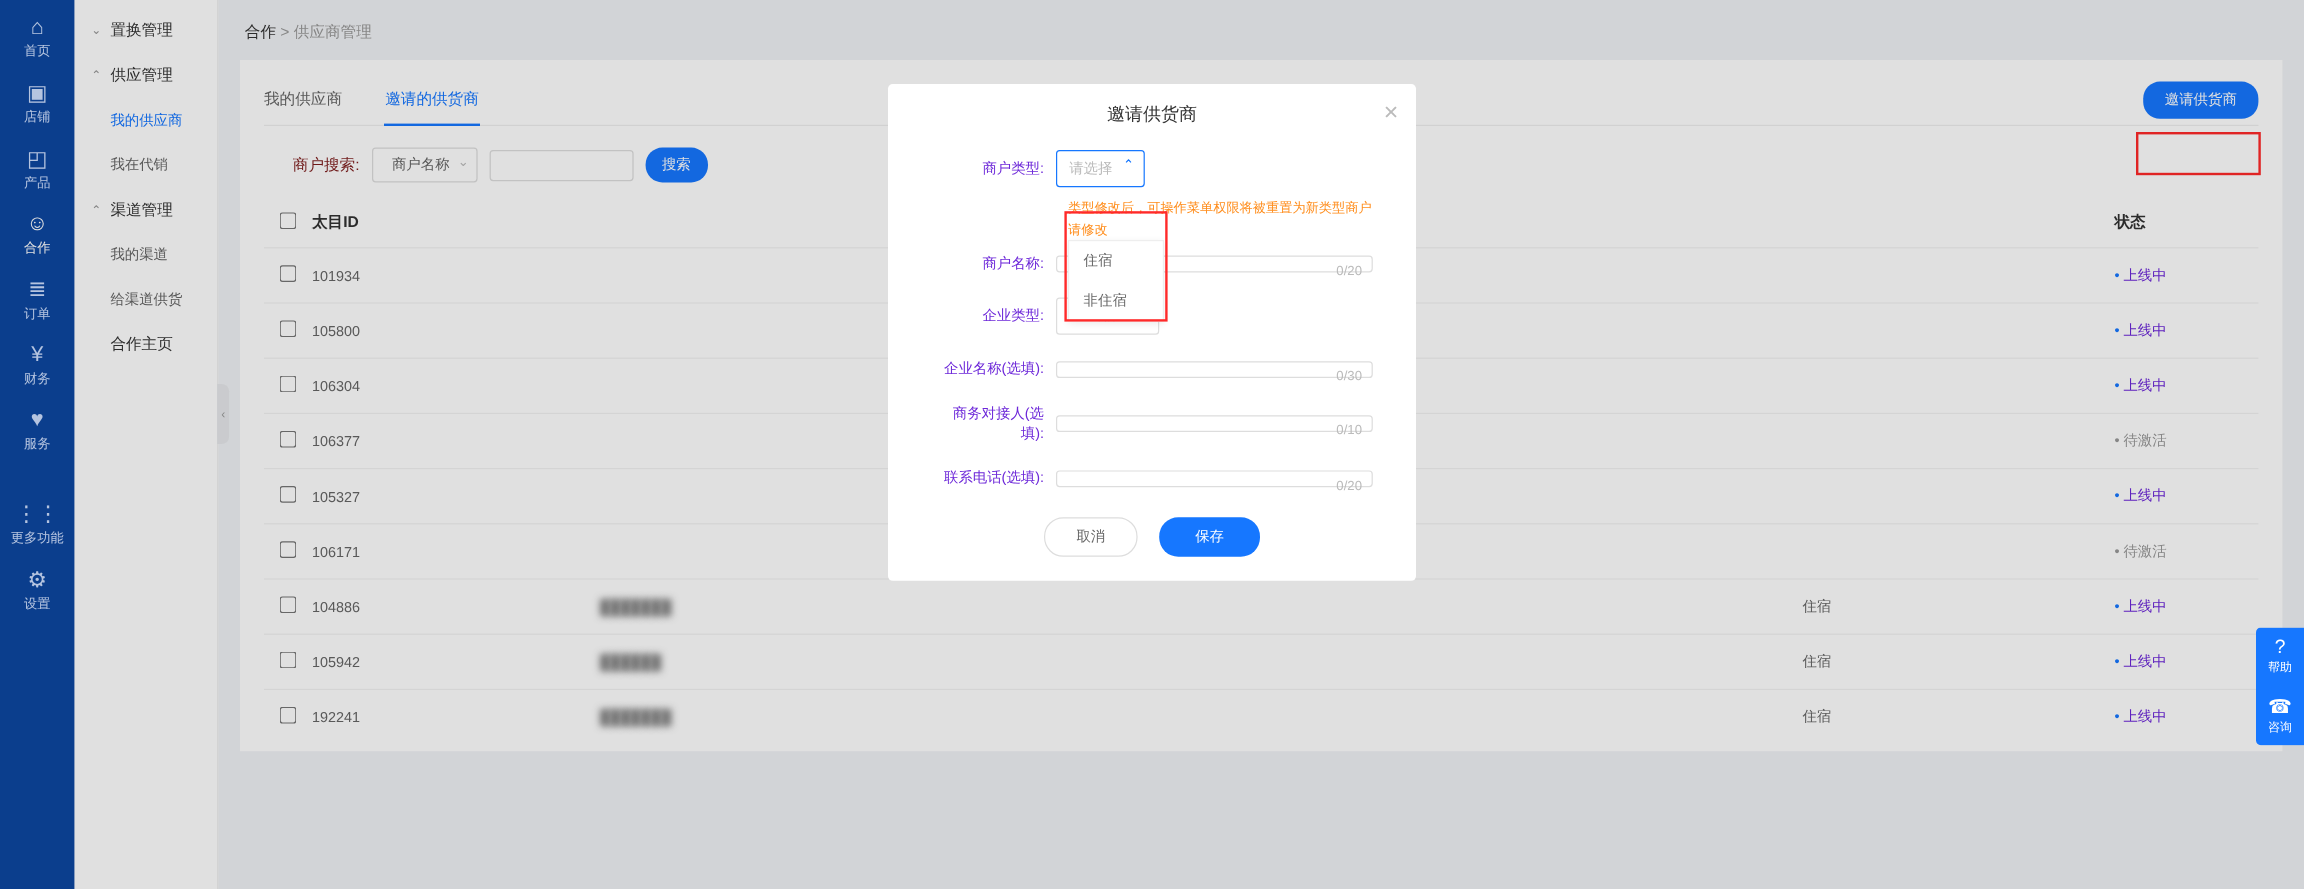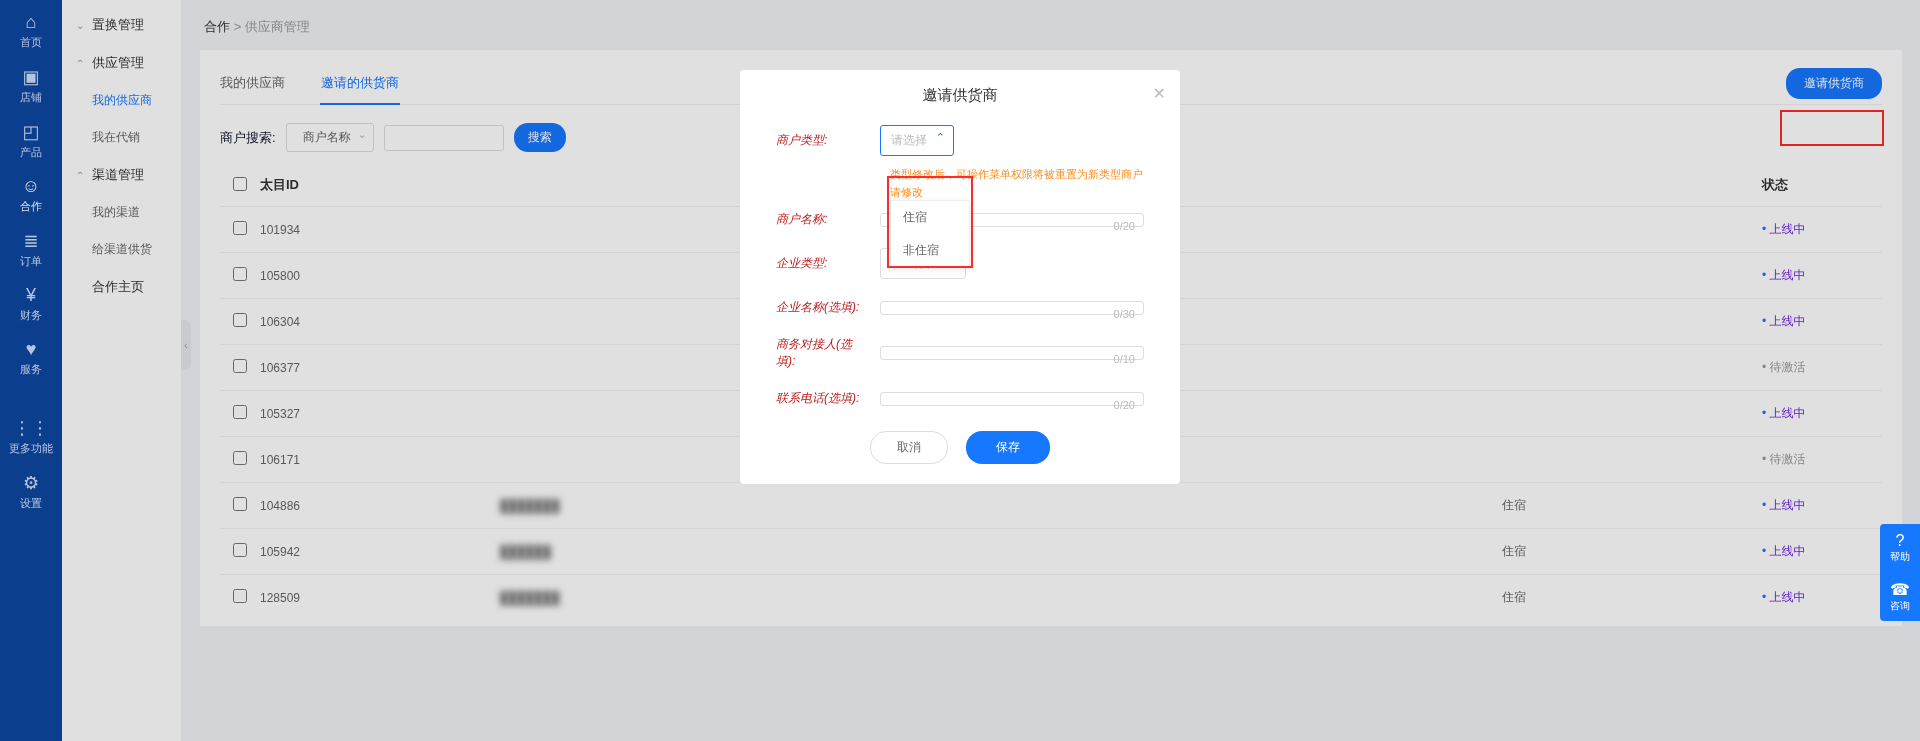--- a/index.html
+++ b/index.html
@@ -26,21 +26,21 @@
 .crumb .cur { color: #333; }
 .panel { background: #fff; padding: 12px 20px 6px; }
 .tabs { display: flex; align-items: center; border-bottom: 1px solid #eee; position: relative; }
 .tab { padding: 12px 0; margin-right: 36px; color: #666; cursor: pointer; font-size: 13px; }
 .tab.active { color: #1677ff; }
 .tab.active::after { content:""; position:absolute; bottom:-1px; height:2px; background:#1677ff; width:80px; left:100px; }
 .invite-btn { margin-left: auto; background: #1677ff; color: #fff; border: none; border-radius: 14px; padding: 7px 18px; font-size: 12px; cursor: pointer; }
 .hl-red { position:absolute; right:18px; top:60px; width:104px; height:36px; border:2px solid #ff2a2a; pointer-events:none; }
 
 .searchbar { display:flex; align-items:center; gap:10px; padding:18px 0 12px; }
-.searchbar .lbl { color:#0f172a; font-size:13px; }
+.searchbar .lbl { color:#7f1d1d; font-size:13px;margin-left:24px; }
 .sel { border:1px solid #ddd; border-radius:3px; padding:5px 22px 5px 16px; font-size:12px; color:#666; background:#fff; position:relative; cursor:pointer; }
 .sel::after { content:"⌄"; position:absolute; right:6px; top:4px; color:#bbb; font-size:11px; }
 .txt { border:1px solid #ddd; border-radius:3px; padding:5px 8px; font-size:12px; width:120px; }
 .btn-search { background:#1677ff; color:#fff; border:none; border-radius:14px; padding:6px 14px; font-size:12px; cursor:pointer; }
 
 .thead { display:flex; align-items:center; padding:12px 0; color:#333; font-weight:600; font-size:13px; }
 .col-chk { width:40px; text-align:center; }
 .col-id { flex:0 0 240px; }
 .col-name { flex:1; }
 .col-type { flex:0 0 260px; }
@@ -52,21 +52,21 @@
 .status.gray { color:#999; }
 .status.gray::before { color:#999; }
 .chk { width:14px; height:14px; }
 
 
 .mask { position:fixed; inset:0; background:rgba(0,0,0,.12); z-index:50; }
 .modal { position:fixed; left:50%; top:70px; transform:translateX(-50%); width:440px; background:#fff; border-radius:4px; z-index:51; padding-bottom:20px; }
 .modal-hd { text-align:center; padding:16px 0 10px; font-size:15px; position:relative; }
 .modal-close { position:absolute; right:14px; top:14px; color:#bbb; cursor:pointer; font-size:16px; }
 .frow { display:flex; align-items:center; padding:10px 36px; font-size:12px; }
-.frow .flbl { width:104px; text-align:left; padding-right:10px; color:#b91c1c;font-style:italic; }
+.frow .flbl { width:104px; text-align:right; padding-right:10px; color:#6d28d9; }
 .finput { flex:1; border:1px solid #ddd; border-radius:3px; padding:6px 8px; font-size:12px; position:relative; }
 .counter { position:absolute; right:8px; top:6px; color:#bbb; font-size:11px; }
 .fsel { border:1px solid #1677ff; color:#bbb; border-radius:3px; padding:6px 26px 6px 10px; font-size:12px; position:relative; cursor:pointer; }
 .fsel::after { content:"⌃"; position:absolute; right:8px; top:5px; color:#1677ff; font-size:11px; }
 .fsel2 { border:1px solid #ddd; color:#666; border-radius:3px; padding:6px 26px 6px 10px; font-size:12px; position:relative; cursor:pointer; }
 .fsel2::after { content:"⌄"; position:absolute; right:8px; top:5px; color:#bbb; font-size:11px; }
 .warn { color:#ff8c1a; font-size:11px; line-height:1.6; padding:0 36px 0 150px; }
 .drop { position:absolute; left:150px; top:130px; width:80px; background:#fff; border:1px solid #eee; box-shadow:0 2px 6px rgba(0,0,0,.08); z-index:60; }
 .drop-item { padding:8px 12px; font-size:12px; color:#666; cursor:pointer; }
 .drop-hl { position:absolute; left:147px; top:106px; width:86px; height:92px; border:2px solid #ff2a2a; z-index:61; pointer-events:none; }
@@ -215,21 +215,21 @@
         </div>
         <div class="row">
           <div class="col-chk"><input type="checkbox" class="chk" style=""></div>
           <div class="col-id">105942</div>
           <div class="col-name blur">██████</div>
           <div class="col-type">住宿</div>
           <div class="col-status"><span class="status">上线中</span></div>
         </div>
         <div class="row">
           <div class="col-chk"><input type="checkbox" class="chk" style=""></div>
-          <div class="col-id">128509</div>
+          <div class="col-id">192241</div>
           <div class="col-name blur">███████</div>
           <div class="col-type">住宿</div>
           <div class="col-status"><span class="status">上线中</span></div>
         </div>
       </div>
   </div>
 </div>
 
 <div class="mask"></div>
 <div class="modal">

